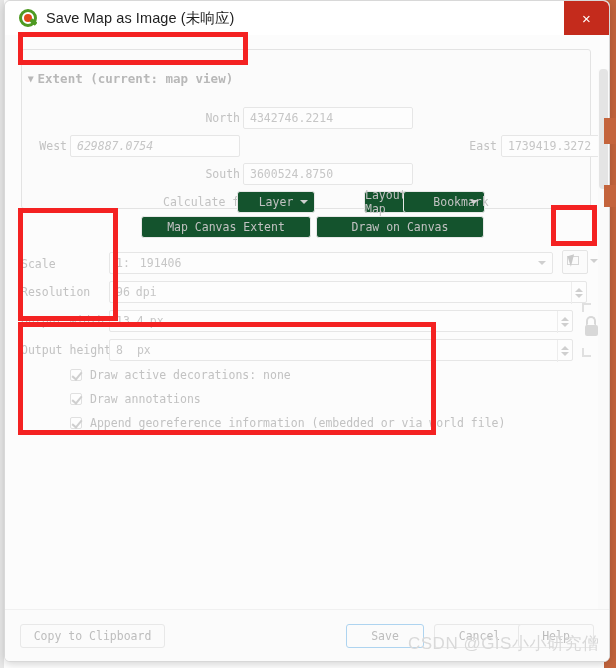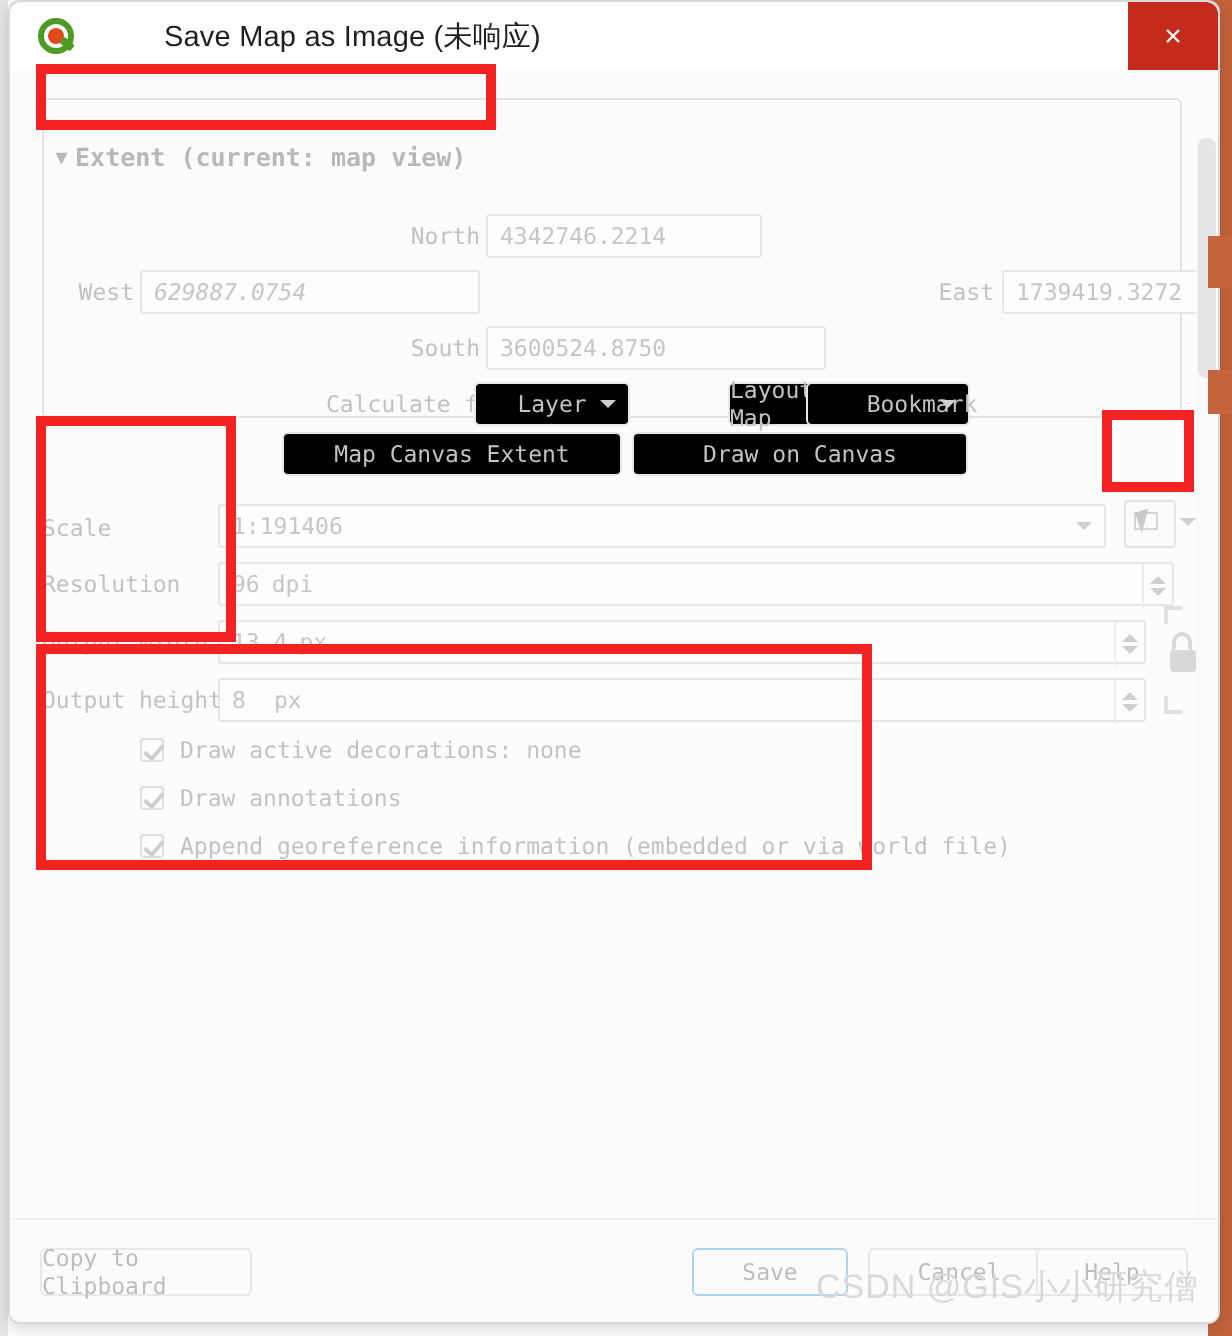--- a/index.html
+++ b/index.html
@@ -35,21 +35,20 @@
   }
   
   #titlebar {
     position: relative;
     height: 34px;
     background: #ffffff;
     display: flex;
     align-items: center;
     border-top-left-radius: 6px;
     border-top-right-radius: 6px;
-    gap: 36px;
   }
   #qgis-logo { margin-left: 14px; width: 18px; height: 18px; position: relative; flex: none; }
   #qgis-logo .ring {
     position: absolute; left:0; top:0; width:18px; height:18px;
     border-radius: 50%;
     border: 3px solid #4e9a22;
     background: #ffffff;
   }
   #qgis-logo .dot {
     position: absolute; left:5px; top:5px; width:8px; height:8px;
@@ -124,21 +123,21 @@
     position: absolute;
     font-family: "DejaVu Sans Mono", monospace;
     font-size: 11.5px;
     color: #c2c2c2;
     white-space: nowrap;
     height: 22px;
     display: flex; align-items: center;
   }
   .btn {
     position: absolute;
-    background: #000000;
+    background: #14532d;
     border: 1px solid #e8e8e8;
     border-radius: 3px;
     font-family: "DejaVu Sans Mono", monospace;
     font-size: 11.5px;
     color: #c2c2c2;
     display: flex; align-items: center; justify-content: center;
     height: 22px;
     cursor: pointer;
   }
   .combo-arrow {
@@ -333,21 +332,21 @@
     </div>
 
     <div id="body">
 
       <div id="extent-group"></div>
       <div id="extent-header">
         <span class="tri">▼</span><span>Extent (current: map view)</span>
       </div>
 
       <div class="lbl" style="left:190px; top:72px; width:45px; justify-content:flex-end;">North</div>
-      <div class="field" style="left:238px; top:72px; width:138px;">4342746.2214</div>
+      <div class="field" style="left:238px; top:72px; width:170px;">4342746.2214</div>
 
       <div class="lbl" style="left:28px; top:100px; width:34px; justify-content:flex-end;">West</div>
       <div class="field" style="left:65px; top:100px; width:170px;font-style:italic;">629887.0754</div>
 
       <div class="lbl" style="left:460px; top:100px; width:32px; justify-content:flex-end;">East</div>
       <div class="field" style="left:496px; top:100px; width:170px;">1739419.3272</div>
 
       <div class="lbl" style="left:190px; top:128px; width:45px; justify-content:flex-end;">South</div>
       <div class="field" style="left:238px; top:128px; width:170px;">3600524.8750</div>
 
@@ -364,21 +363,21 @@
         <span style="margin-right:6px;">Bookmark</span>
         <span class="combo-arrow"></span>
       </div>
 
       <div class="btn" style="left:136px; top:181px; width:170px;">Map Canvas Extent</div>
       <div class="btn" style="left:311px; top:181px; width:168px;">Draw on Canvas</div>
 
       <div class="lbl" style="left:16px; top:218px;">Scale</div>
       <div class="field" style="left:104px; top:217px; width:444px;">
         <span>1:</span>
-          <span style="margin-left:0;">191406</span>
+          <span style="margin-left:10px;">191406</span>
         <span class="combo-arrow"></span>
       </div>
       <div id="scale-tool-btn">
         <div class="rectglyph"></div>
         <div class="cursor-glyph"></div>
       </div>
       <div id="scale-tool-side-arrow"></div>
 
       <div class="lbl" style="left:16px; top:246px;">Resolution</div>
       <div class="field" style="left:104px; top:246px; width:478px;">
@@ -428,21 +427,21 @@
       <div class="chk-row" style="left:25px; top:381px;">
         <span class="chk-box checked"></span>
         <span>Append georeference information (embedded or via world file)</span>
       </div>
 
       <div id="scrollbar">
         <div id="scroll-thumb"></div>
       </div>
 
       <div id="bottom-bar">
-        <div class="bbtn" style="left:15px; top:14px; width:106px;">Copy to Clipboard</div>
+        <div class="bbtn" style="left:15px; top:14px; width:145px;">Copy to Clipboard</div>
         <div class="bbtn" id="save-btn" style="left:341px; top:14px; width:78px;">Save</div>
         <div class="bbtn" style="left:429px; top:14px; width:91px;">Cancel</div>
         <div class="bbtn" style="left:513px; top:14px; width:76px;">Help</div>
       </div>
 
     </div>
   </div>
 
   <div class="anno" style="left:18px; top:32px; width:230px; height:33px;"></div>
   <div class="anno" style="left:18px; top:208px; width:100px; height:113px;"></div>

